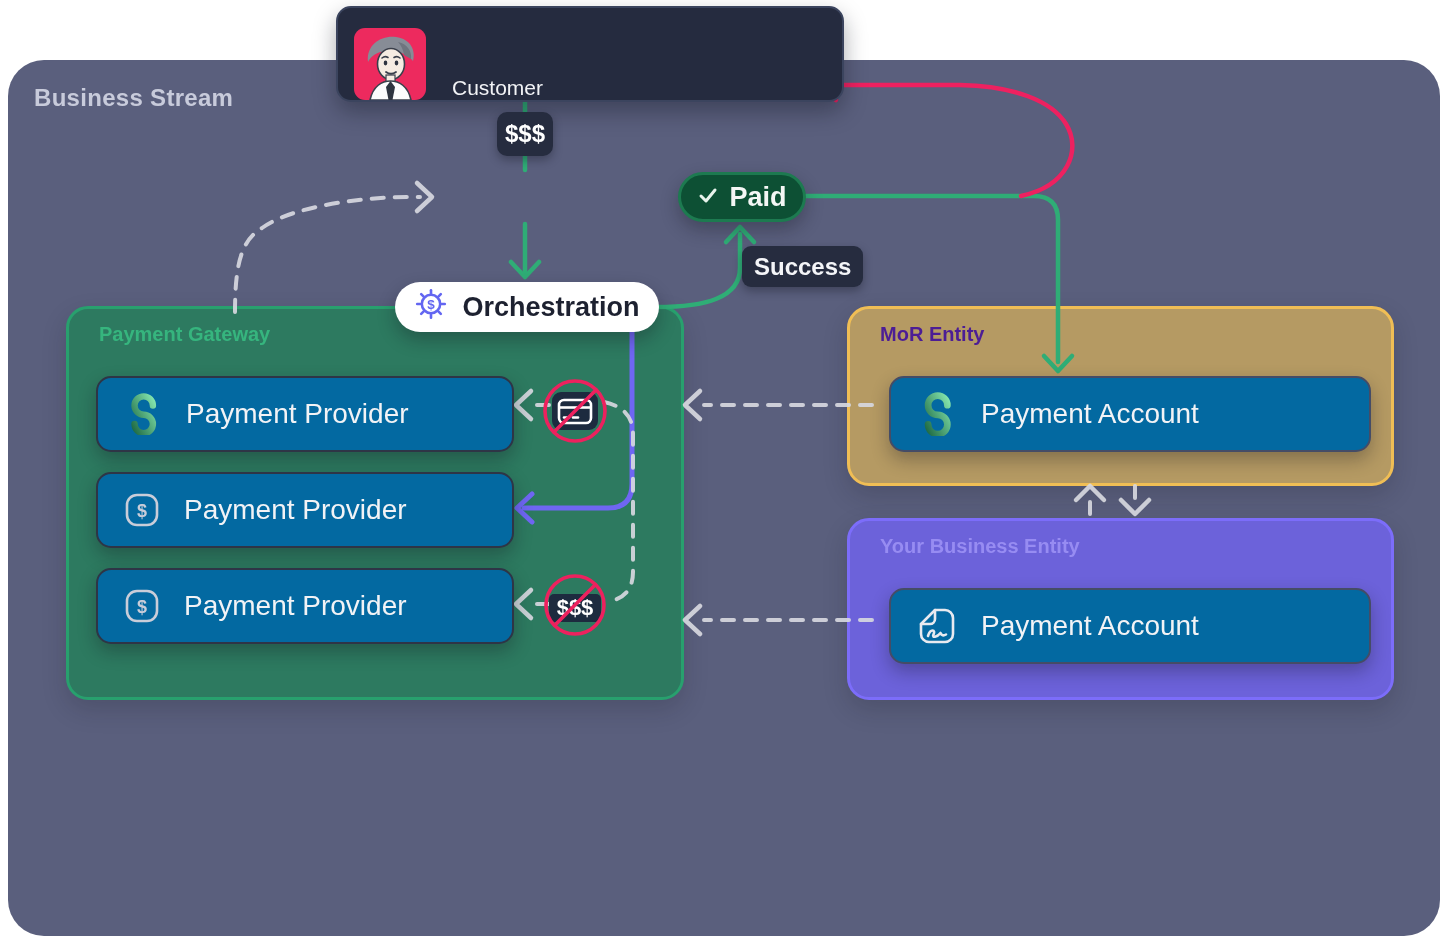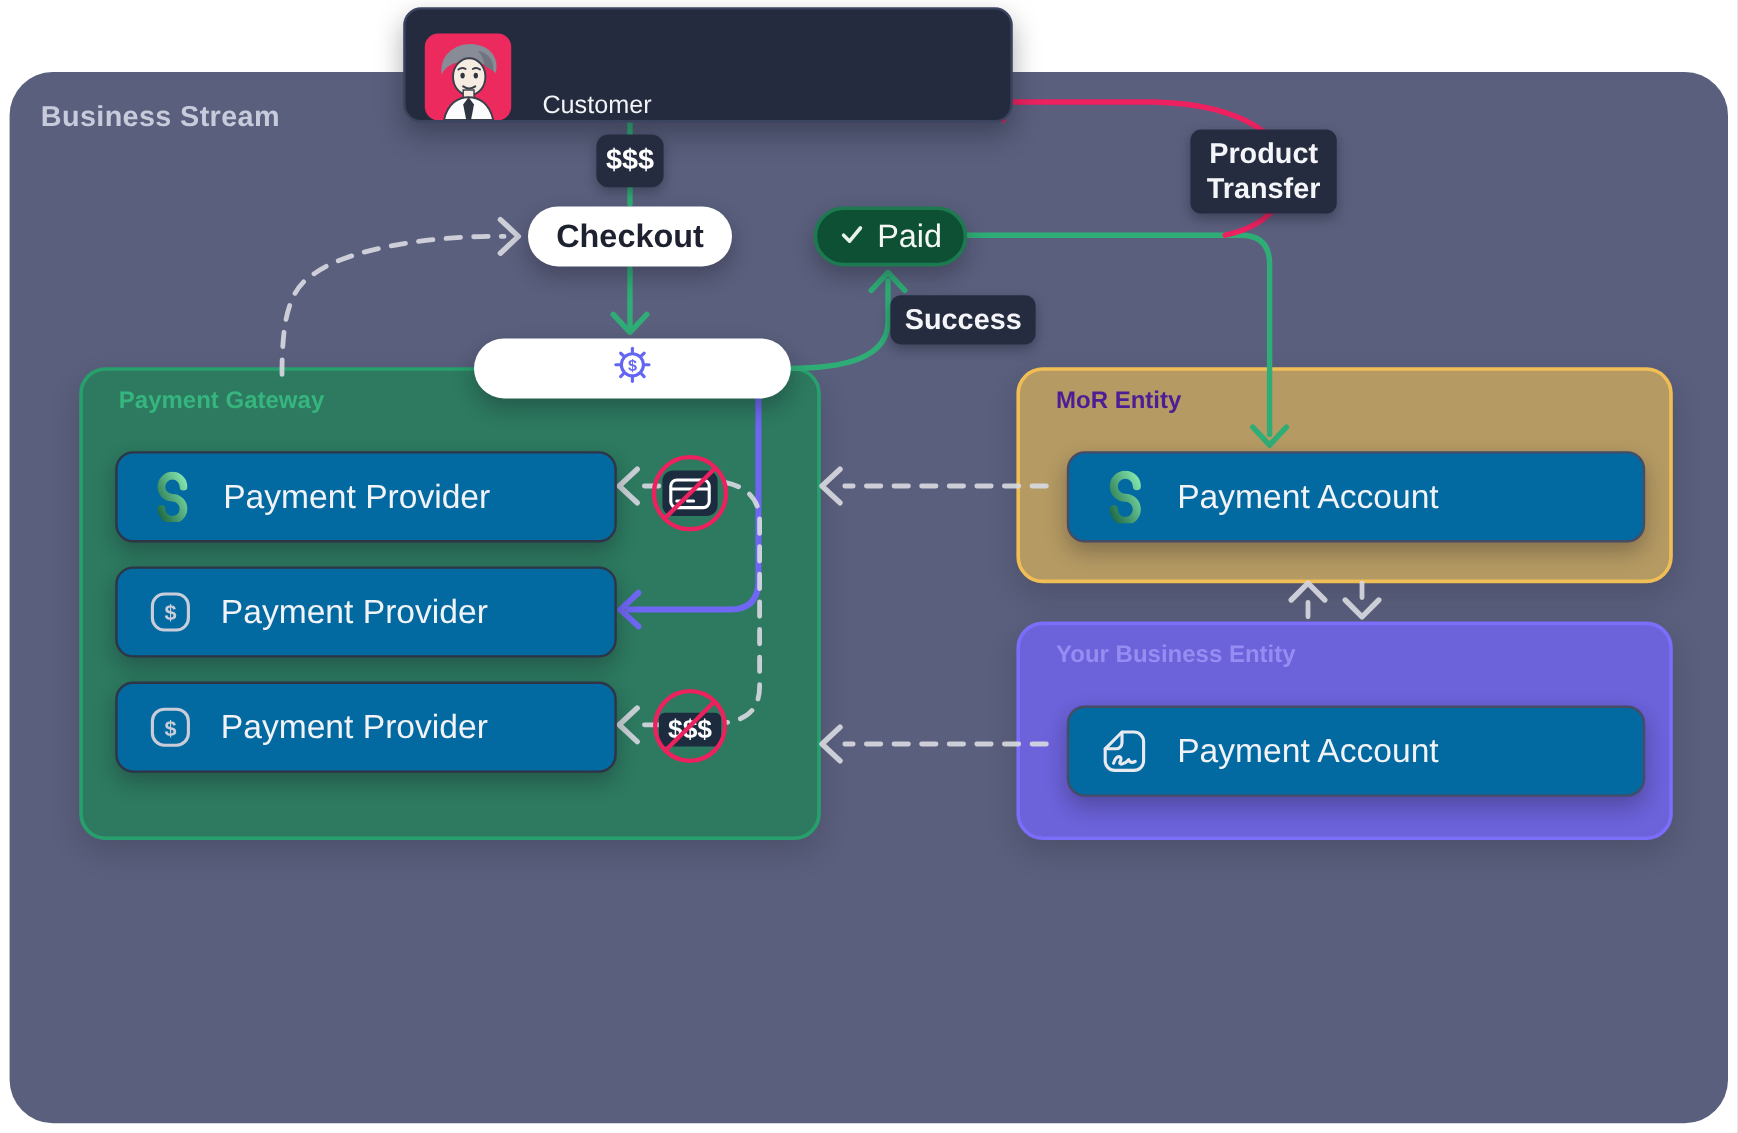--- a/index.html
+++ b/index.html
@@ -29,21 +29,21 @@
             border-radius:15px;display:flex;align-items:flex-end;gap:26px;padding:0 16px;color:#f2f3f6;font-size:21px;
             box-shadow:0 10px 22px rgba(15,17,28,.35);}
   .avatar{width:72px;height:72px;border-radius:11px;background:#ed2a5e;overflow:hidden;flex:0 0 auto;}
 
   
   .pill{position:absolute;background:#ffffff;border-radius:26px;display:flex;align-items:center;justify-content:center;
         gap:12px;color:#1d2130;font-size:27px;font-weight:600;box-shadow:0 8px 18px rgba(15,17,28,.30);}
 
   .paid{position:absolute;left:678px;top:172px;width:128px;height:50px;background:#0d5034;border:3px solid #1d7a50;
         border-radius:27px;display:flex;align-items:center;justify-content:center;gap:10px;color:#f4f7f5;
-        font-size:27px;font-weight:400;box-sizing:border-box;box-shadow:0 8px 18px rgba(15,17,28,.30);}
+        font-size:27px;font-weight:700;box-sizing:border-box;box-shadow:0 8px 18px rgba(15,17,28,.30);}
 
   
   .tag{position:absolute;background:#262c3f;color:#f4f5f8;font-weight:bold;font-size:24px;line-height:29px;
        border-radius:9px;padding:6px 12px;box-shadow:0 4px 10px rgba(15,17,28,.35);}
 
   .money-badge{position:absolute;left:497px;top:112px;width:56px;height:44px;background:#262c3f;border-radius:10px;
        color:#ffffff;font-weight:bold;font-size:24px;display:flex;align-items:center;justify-content:center;
        box-shadow:0 4px 10px rgba(15,17,28,.35);}
 
   .blocked{position:absolute;width:66px;height:66px;}
@@ -129,54 +129,51 @@
           <path d="M28 30 Q31 27.5 34 29.5" stroke="#3a3f4b" stroke-width="1.6" fill="none" stroke-linecap="round"></path>
           <path d="M40 29.5 Q43 27.5 46 30" stroke="#3a3f4b" stroke-width="1.6" fill="none" stroke-linecap="round"></path>
           <path d="M32 44 Q37 47.5 42 44" stroke="#3a3f4b" stroke-width="1.8" fill="none" stroke-linecap="round"></path>
         </svg>
       </div>
       <span>Customer</span>
     </div>
 
     <div class="money-badge" style="left:497px;top:112px;">$$$</div>
 
-    <div class="pill" style="left:440px;top:172px;width:170px;height:50px;">
-      <span>Checkout</span>
-    </div>
 
     <div class="pill" style="left:395px;top:282px;width:264px;height:50px;gap:14px;">
       <span class="icon">
         <svg width="34" height="34" viewBox="0 0 34 34">
           <g stroke="#6366f1" stroke-width="2.6" stroke-linecap="round" fill="none">
             <circle cx="17" cy="17" r="9.2"></circle>
             <line x1="17" y1="3.2" x2="17" y2="6.2"></line>
               <line x1="17" y1="27.8" x2="17" y2="30.8"></line>
             <line x1="3.2" y1="17" x2="6.2" y2="17"></line>
               <line x1="27.8" y1="17" x2="30.8" y2="17"></line>
             <line x1="7.2" y1="7.2" x2="9.4" y2="9.4"></line>
               <line x1="24.6" y1="24.6" x2="26.8" y2="26.8"></line>
             <line x1="7.2" y1="26.8" x2="9.4" y2="24.6"></line>
               <line x1="24.6" y1="9.4" x2="26.8" y2="7.2"></line>
           </g>
           <text x="17" y="22" text-anchor="middle" font-size="13.5" font-weight="bold" fill="#6366f1" font-family="Liberation Sans, sans-serif">$</text>
         </svg>
       </span>
+      <span>Orchestration</span>
     </div>
 
     <div class="paid">
       <span class="icon">
         <svg width="22" height="22" viewBox="0 0 22 22">
             <path d="M4 12 L9 17 L18 6" stroke="#e8f3ec" stroke-width="3" fill="none" stroke-linecap="round" stroke-linejoin="round"></path>
           </svg>
       </span>
       <span>Paid</span>
     </div>
 
     <div class="tag" style="left:694px;top:246px;margin-left:48px;">Success</div>
-    <div class="tag" style="left:992px;top:108px;width:98px;text-align:center;">Product Transfer</div>
 
     <div class="node provider" style="top:376px;">
       <span class="icon">
         <svg width="42" height="42" viewBox="0 0 42 42">
           <defs>
               <linearGradient id="pg1" x1="0" y1="1" x2="1" y2="0">
             <stop offset="0" stop-color="#1f6b45"></stop>
                 <stop offset="1" stop-color="#84e5ae"></stop>
               </linearGradient>
             </defs>

